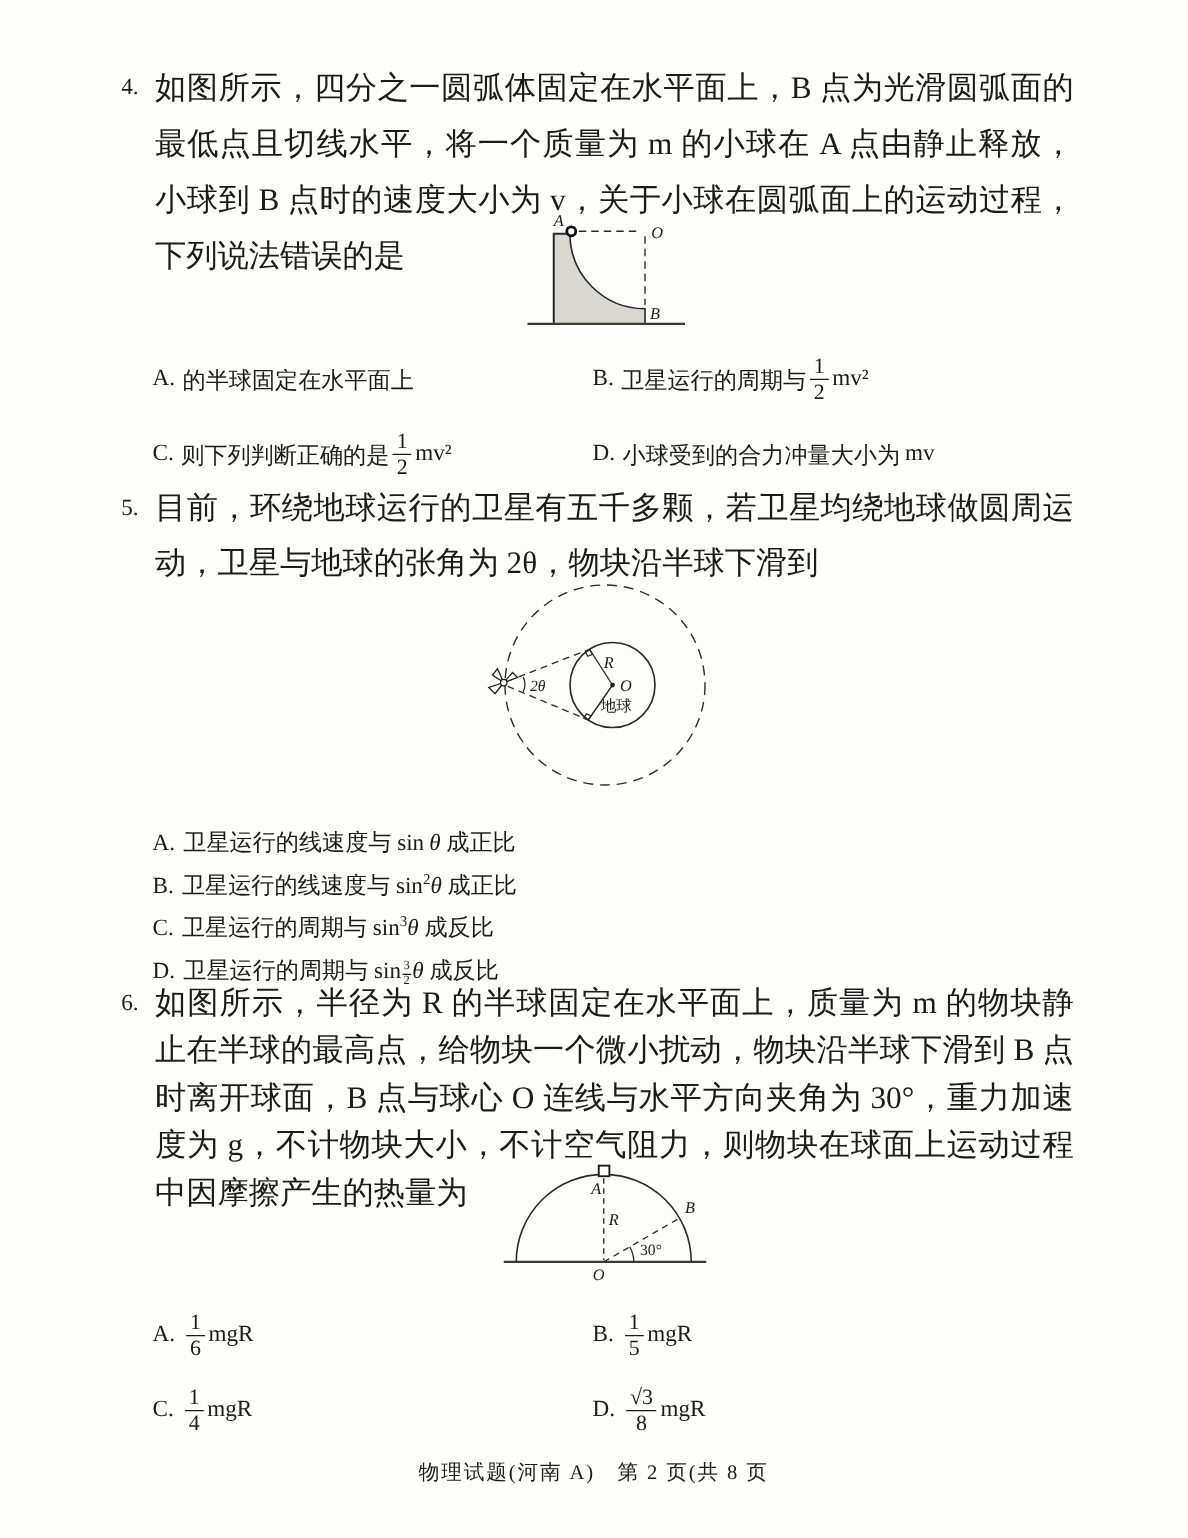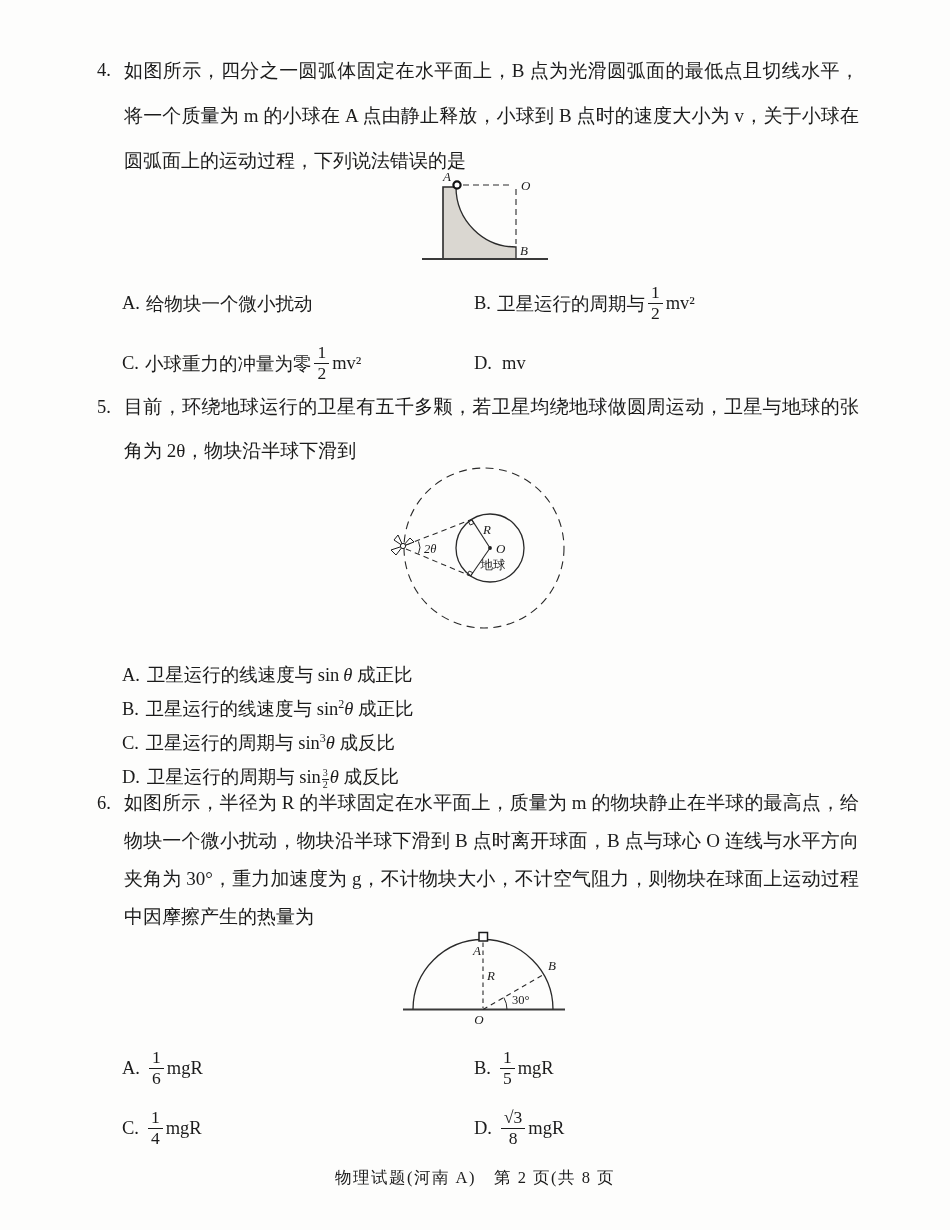--- a/index.html
+++ b/index.html
@@ -6,21 +6,21 @@
   body{
     width:950px;height:1230px;position:relative;
     background:#fdfdfc;color:#1b1b1b;
     font-family:"Liberation Serif","DejaVu Serif",serif;
     overflow:hidden;
   }
   .page{position:absolute;inset:0;}
   
   .question{position:absolute;left:97px;width:762px;display:flex;}
   .qnum{flex:none;width:27px;font-size:18.5px;}
-  .qtext{flex:1;margin:0;font-size:19px;text-align:justify;}
+  .qtext{flex:1;margin:0;font-size:25px;text-align:justify;}
   .lh45{line-height:45px;}
   .lh44{line-height:44px;}
   .lh38{line-height:38px;}
   .lh45 .qnum,.lh44 .qnum{line-height:45px;}
   
   .diagram{position:absolute;}
   svg text{font-family:"Liberation Serif","DejaVu Serif",serif;fill:#1b1b1b;}
   .svgi{font-style:italic;}
   
   .optgrid{position:absolute;display:grid;grid-template-columns:352px auto;grid-auto-rows:52px;row-gap:8px;}
@@ -62,42 +62,43 @@
       <circle cx="37" cy="25" r="3.6" fill="#fff" stroke="#111" stroke-width="2.2"></circle>
       <text x="27" y="21" font-size="13" text-anchor="middle" class="svgi">A</text>
       <text x="101" y="30" font-size="13" class="svgi">O</text>
       <text x="100" y="95" font-size="13" class="svgi">B</text>
     </svg>
   </div>
 
   <div class="optgrid" style="left:122px;top:277px;">
     <div class="opt">
       <span class="olabel">A.</span>
-      <span>给物块一个微小扰动</span>
+      <span>的半球固定在水平面上</span>
     </div>
     <div class="opt">
       <span class="olabel">B.</span>
       <span>卫星运行的周期与</span>
       <span class="frac">
           <span class="num">1</span>
           <span class="den">2</span>
         </span>
       <span class="mi">mv²</span>
     </div>
     <div class="opt">
       <span class="olabel">C.</span>
-      <span>小球重力的冲量为零</span>
+      <span>则下列判断正确的是</span>
       <span class="frac">
           <span class="num">1</span>
           <span class="den">2</span>
         </span>
       <span class="mi">mv²</span>
     </div>
     <div class="opt">
       <span class="olabel">D.</span>
+      <span>小球受到的合力冲量大小为</span>
       <span class="mi gap">mv</span>
     </div>
   </div>
 
   <div class="question lh44" style="top:385px;">
     <span class="qnum">5.</span>
     <p class="qtext">目前，环绕地球运行的卫星有五千多颗，若卫星均绕地球做圆周运动，卫星与地球的张角为 2θ，物块沿半球下滑到</p>
   </div>
 
   <div class="diagram" style="left:380px;top:460px;">

